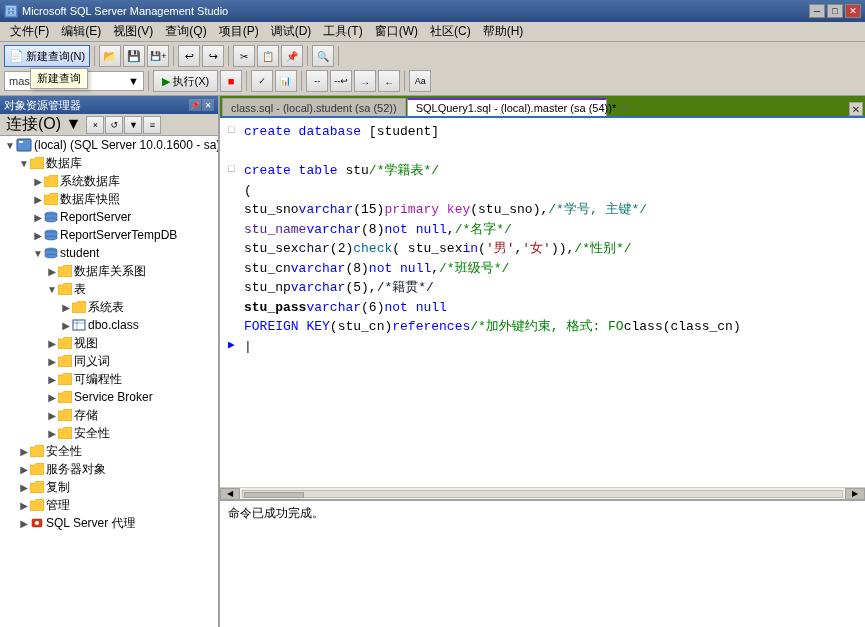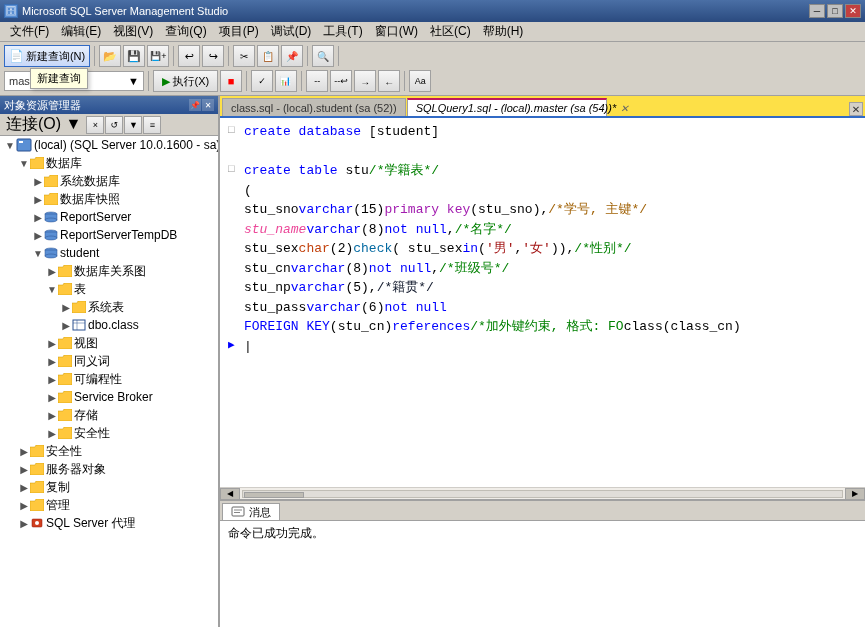--- a/index.html
+++ b/index.html
@@ -43,23 +43,23 @@
     .indent1 { padding-left: 4px; }
     .indent2 { padding-left: 18px; }
     .indent3 { padding-left: 32px; }
     .indent4 { padding-left: 46px; }
     .indent5 { padding-left: 60px; }
 
     
     .right-panel { flex: 1; display: flex; flex-direction: column; background: #f5f5f5; overflow: hidden; }
 
     
-    .tab-bar { background: #fde047; display: flex; align-items: flex-end; padding: 2px 2px 0 2px; border-bottom: 2px solid #316ac5; overflow: hidden; }
+    .tab-bar { background: #4d7c0f; display: flex; align-items: flex-end; padding: 2px 2px 0 2px; border-bottom: 2px solid #316ac5; overflow: hidden; }
     .tab { background: #c0bdb5; border: 1px solid #a0a0a0; border-bottom: none; height: 18px; padding: 0 8px; display: flex; align-items: center; font-size: 11px; cursor: pointer; margin-right: 1px; white-space: nowrap; max-width: 200px; gap: 4px; }
-    .tab.active { background: white; border-top: 2px solid #be185d; font-weight: normal; font-style: italic; }
+    .tab.active { background: white; border-top: 2px solid #6d28d9; font-weight: normal; }
     .tab-close { font-size: 10px; color: #666; cursor: pointer; }
 
     
     .code-editor { flex: 1; background: white; overflow: auto; padding: 4px 8px; font-family: Consolas, 'Courier New', monospace; font-size: 13px; line-height: 1.5; border: none; }
     .code-line { display: flex; align-items: flex-start; }
     .line-indicator { color: #666; width: 8px; flex-shrink: 0; }
 
     
     .bottom-panel { height: 130px; display: flex; flex-direction: column; background: white; border-top: 2px solid #a0a0a0; }
     .bottom-tab-bar { background: #d4d0c8; height: 20px; display: flex; align-items: center; padding: 2px 2px 0; border-bottom: 1px solid #a0a0a0; }
@@ -395,35 +395,35 @@
         <span class="line-indicator" style="width:12px; margin-right:4px;">&nbsp;</span>
         <span style="color:#000;">(</span>
       </div>
       <div class="code-line">
         <span class="line-indicator" style="width:12px; margin-right:4px;">&nbsp;</span>
         <span style="color:#000;">stu_sno </span>
         <span style="color:#0000ff;">varchar</span>
         <span style="color:#000;">(15) </span>
         <span style="color:#a21caf;">primary key</span>
         <span style="color:#000;"> (stu_sno),</span>
-        <span style="color:#a16207;">/*学号, 主键*/</span>
-      </div>
-      <div class="code-line">
-        <span class="line-indicator" style="width:12px; margin-right:4px;">&nbsp;</span>
-        <span style="color:#ec4899;font-style:italic;">stu_name </span>
+        <span style="color:#0f766e;">/*学号, 主键*/</span>
+      </div>
+      <div class="code-line">
+        <span class="line-indicator" style="width:12px; margin-right:4px;">&nbsp;</span>
+        <span style="color:#4c1d95;">stu_name </span>
         <span style="color:#0000ff;">varchar</span>
         <span style="color:#000;">(8) </span>
         <span style="color:#0000ff;">not null</span>
         <span style="color:#000;">, </span>
         <span style="color:#008000;">/*名字*/</span>
       </div>
       <div class="code-line">
         <span class="line-indicator" style="width:12px; margin-right:4px;">&nbsp;</span>
         <span style="color:#000;">stu_sex </span>
-        <span style="color:#c2410c;">char</span>
+        <span style="color:#0f172a;">char</span>
         <span style="color:#000;">(2) </span>
         <span style="color:#0369a1;">check</span>
         <span style="color:#000;">( stu_sex </span>
         <span style="color:#0000ff;">in</span>
         <span style="color:#000;"> (</span>
         <span style="color:#a31515;">'男'</span>
         <span style="color:#000;">,</span>
         <span style="color:#a31515;">'女'</span>
         <span style="color:#000;">)), </span>
         <span style="color:#008000;">/*性别*/</span>
@@ -439,21 +439,21 @@
       </div>
       <div class="code-line">
         <span class="line-indicator" style="width:12px; margin-right:4px;">&nbsp;</span>
         <span style="color:#000;">stu_np </span>
         <span style="color:#0000ff;">varchar</span>
         <span style="color:#000;">(5),</span>
         <span style="color:#0f172a;">/*籍贯*/</span>
       </div>
       <div class="code-line">
         <span class="line-indicator" style="width:12px; margin-right:4px;">&nbsp;</span>
-        <span style="color:#000;">stu_pass </span>
+        <span style="color:#000;font-weight:bold;">stu_pass </span>
         <span style="color:#0000ff;">varchar</span>
         <span style="color:#000;">(6) </span>
         <span style="color:#0000ff;">not null</span>
       </div>
       <div class="code-line">
         <span class="line-indicator" style="width:12px; margin-right:4px;">&nbsp;</span>
         <span style="color:#0000ff;">FOREIGN KEY</span>
         <span style="color:#000;"> (stu_cn) </span>
         <span style="color:#0000ff;">references</span>
         <span style="color:#008000;">/*加外键约束, 格式: FO</span>
@@ -467,28 +467,18 @@
 
     <div style="height:12px; background:#f0ede8; border-top:1px solid #d0cdc8; display:flex; align-items:center;">
       <div style="width:20px; height:12px; background:#c0bdb5; border:1px solid #a0a0a0; display:flex; align-items:center; justify-content:center; font-size:8px; cursor:pointer;">◀</div>
       <div style="flex:1; height:8px; background:#e0ddd8; margin:0 2px; border:1px solid #c0bdb5;">
         <div style="width:60px; height:6px; background:#c0bdb5; border:1px solid #a0a0a0; margin:1px;"></div>
       </div>
       <div style="width:20px; height:12px; background:#c0bdb5; border:1px solid #a0a0a0; display:flex; align-items:center; justify-content:center; font-size:8px; cursor:pointer;">▶</div>
     </div>
 
     <div class="bottom-panel">
-      <div class="bottom-tab-bar">
-        <div class="bottom-tab">
-          <svg width="14" height="12" viewBox="0 0 14 12">
-            <rect x="1" y="1" width="12" height="9" rx="1" fill="none" stroke="#666" stroke-width="1"></rect>
-            <line x1="3" y1="4" x2="11" y2="4" stroke="#666" stroke-width="0.8"></line>
-            <line x1="3" y1="6.5" x2="9" y2="6.5" stroke="#666" stroke-width="0.8"></line>
-          </svg>
-          <span>消息</span>
-        </div>
-      </div>
       <div class="bottom-content">
         <span>命令已成功完成。</span>
       </div>
     </div>
   </div>
 </div>
 
 </body></html>

